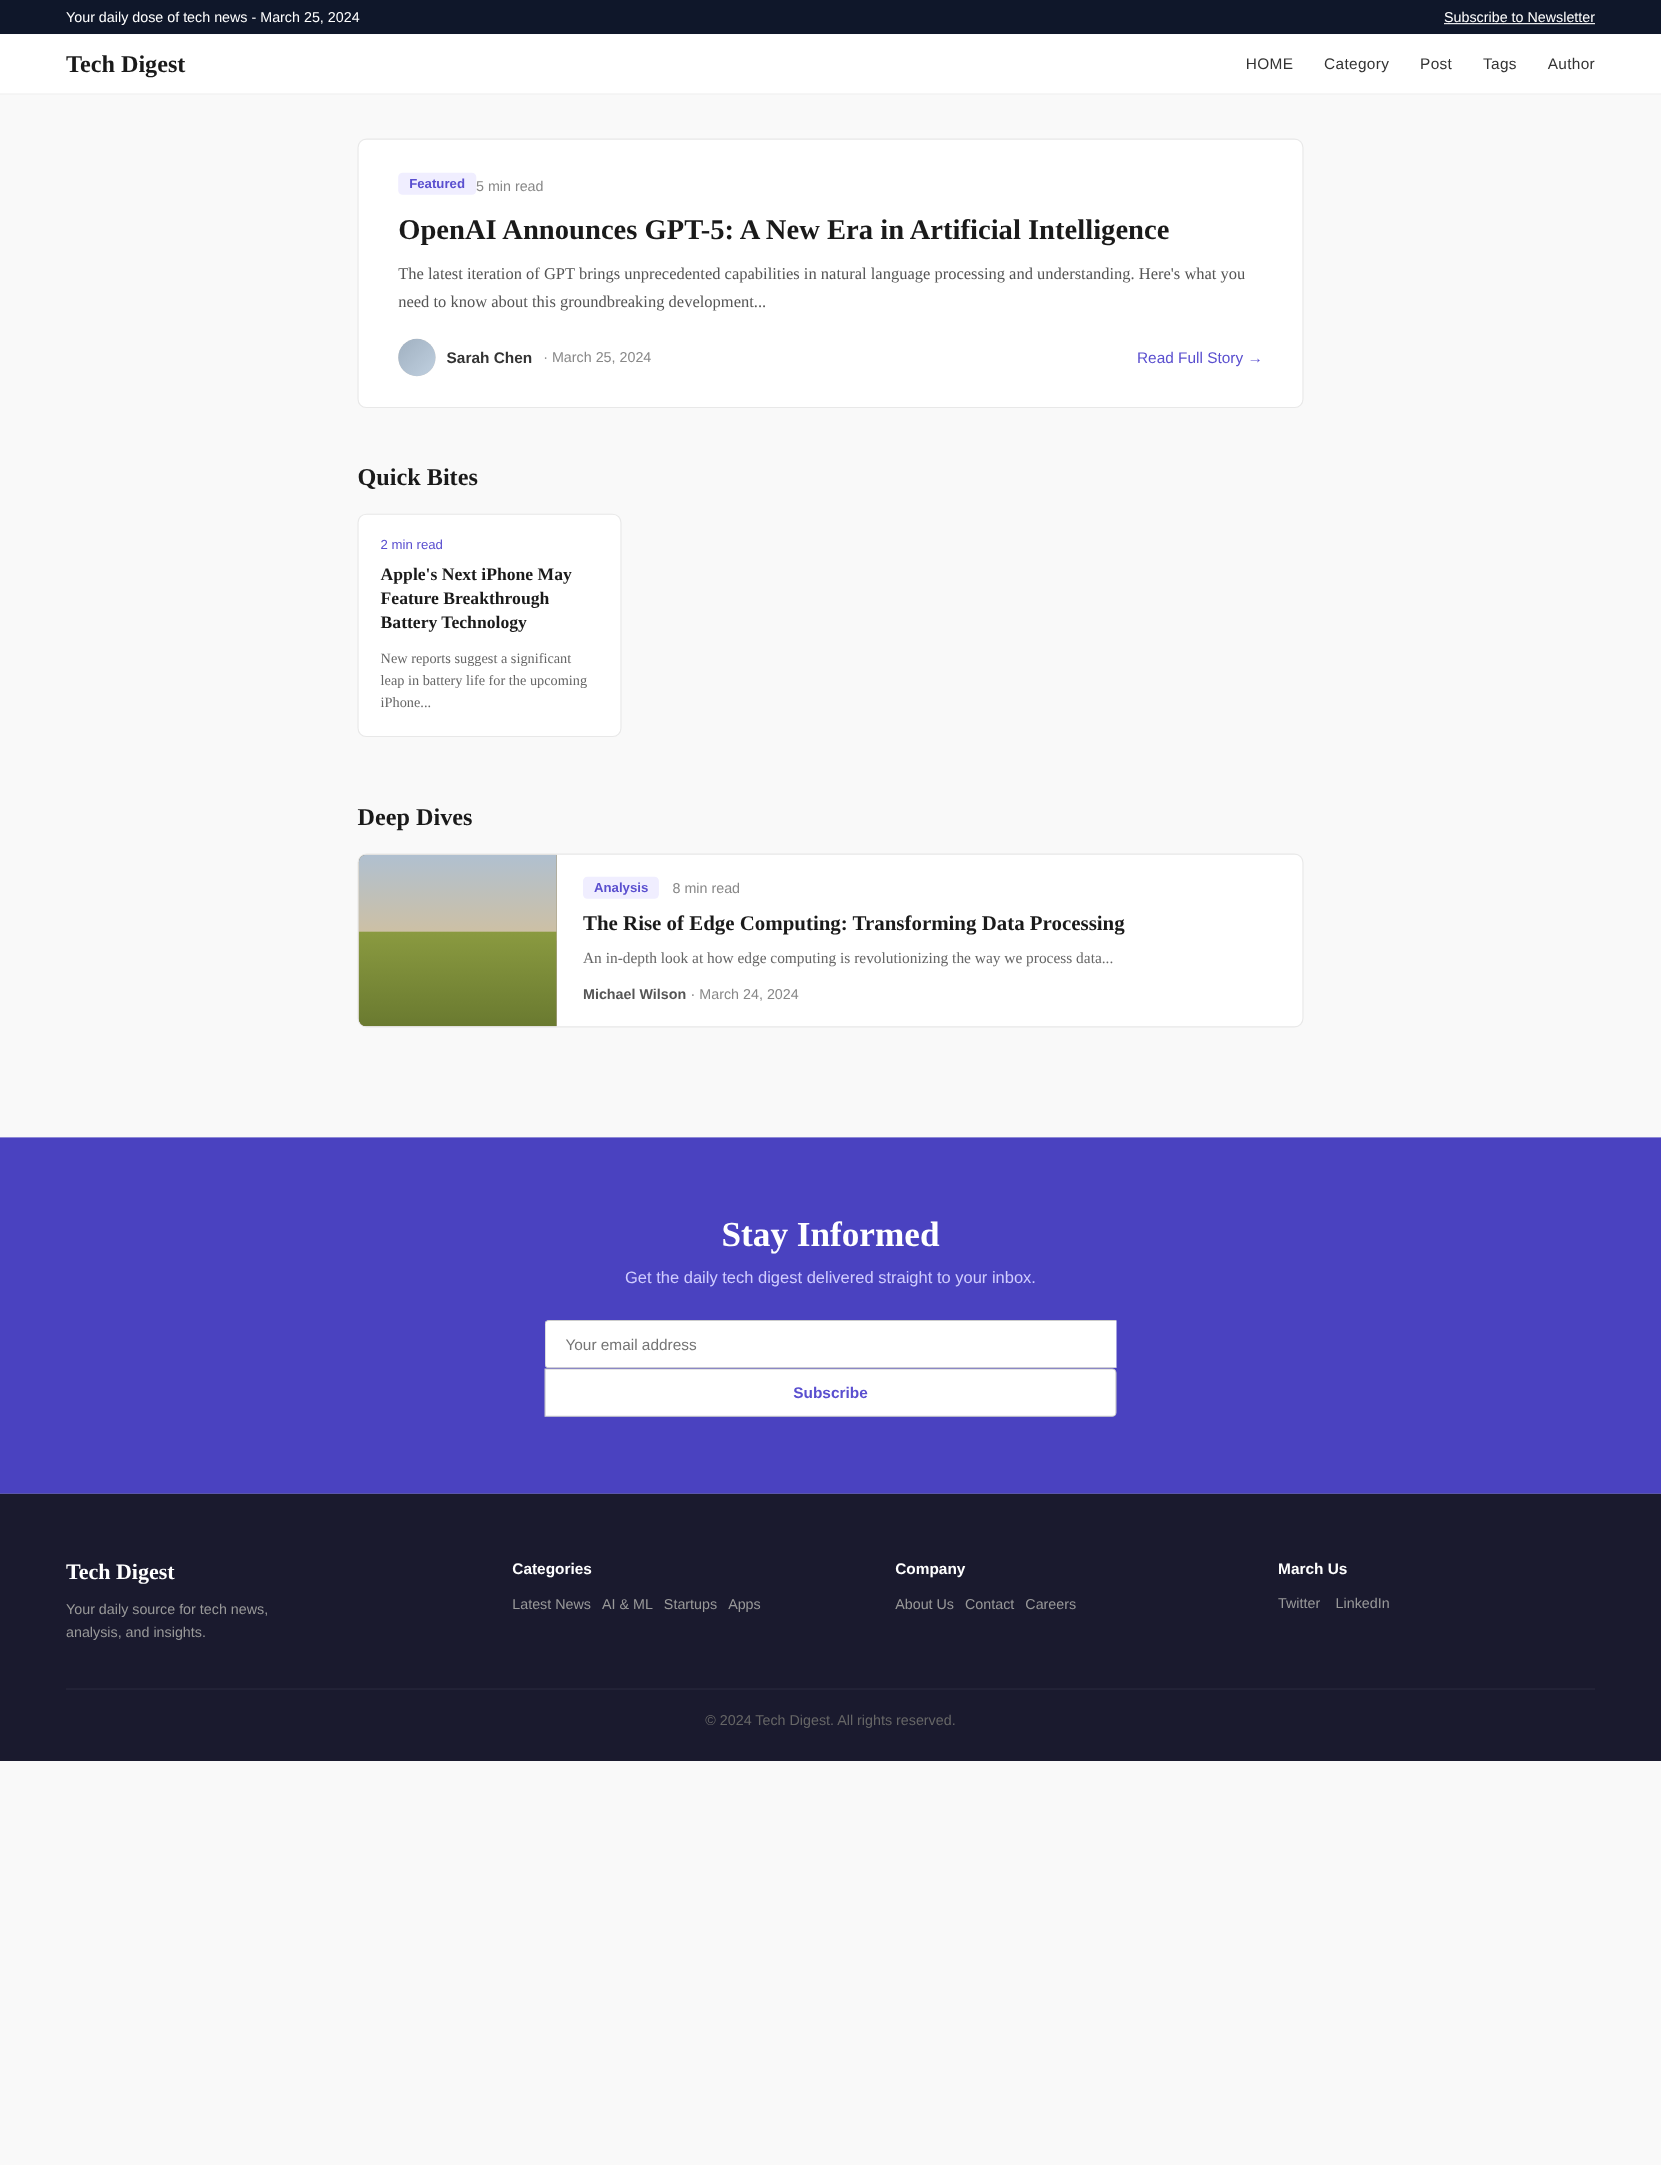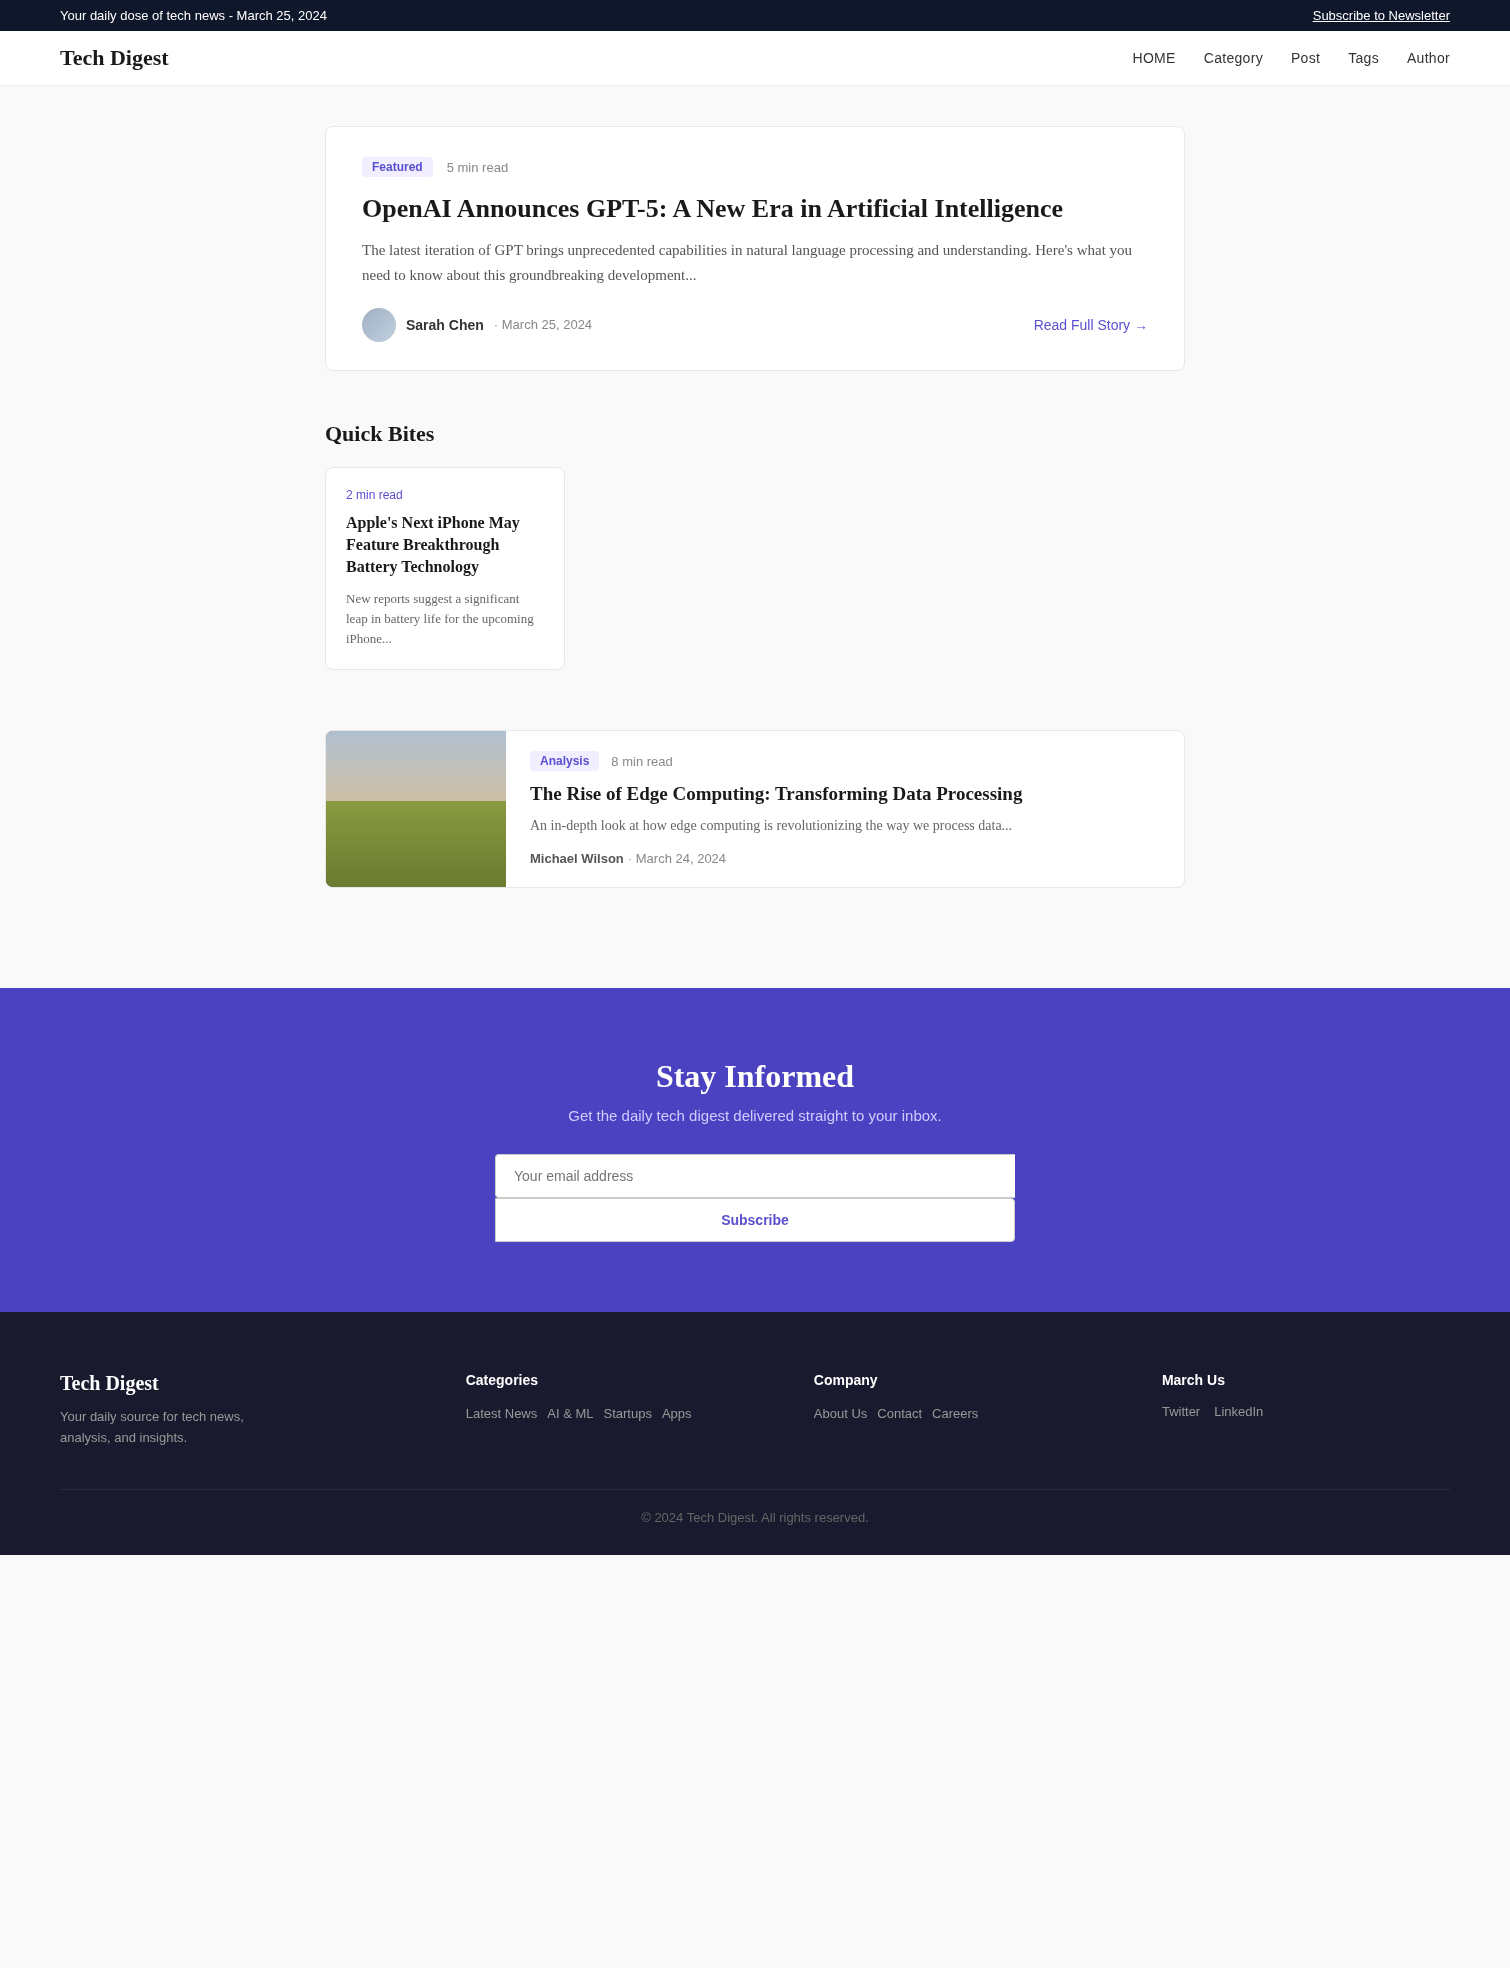--- a/index.html
+++ b/index.html
@@ -55,22 +55,21 @@
     
     .featured-card {
       background: #fff;
       border: 1px solid #e8e8e8;
       border-radius: 8px;
       padding: 30px 36px 28px;
       margin-bottom: 50px;
     }
     .featured-meta {
       display: flex;
-      align-items: center;
-      gap: 14px;
+      align-items: flex-end;
       margin-bottom: 14px;
     }
     .badge {
       background: #f0eeff;
       color: #5a4fcf;
       font-size: 12px;
       font-family: Arial, sans-serif;
       font-weight: 600;
       padding: 3px 10px;
       border-radius: 4px;
@@ -423,20 +422,21 @@
     <div class="quick-bites-grid">
       <div class="quick-bite-card">
         <div class="quick-bite-read-time">2 min read</div>
         <h3 class="quick-bite-title">Apple's Next iPhone May Feature Breakthrough Battery Technology</h3>
         <p class="quick-bite-excerpt">New reports suggest a significant leap in battery life for the upcoming iPhone...</p>
       </div>
     </div>
   </section>
 
   <section class="deep-dives-section">
+    <h2 class="section-heading">Deep Dives</h2>
     <div class="deep-dive-card">
       <div class="deep-dive-image">
         <div class="deep-dive-image-sky"></div>
         <div class="deep-dive-image-field"></div>
       </div>
       <div class="deep-dive-content">
         <div class="deep-dive-meta">
           <span class="badge-analysis">Analysis</span>
           <span class="read-time">8 min read</span>
         </div>

